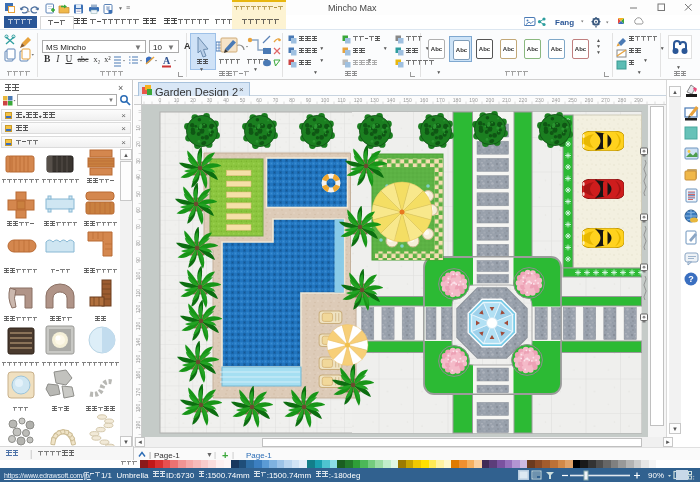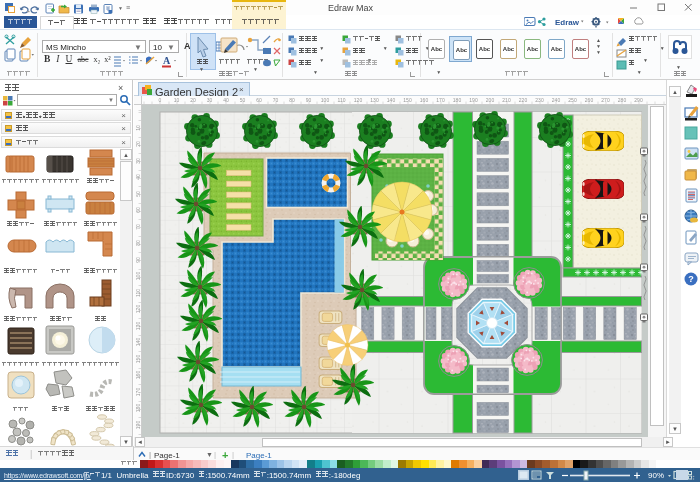--- a/index.html
+++ b/index.html
@@ -42,21 +42,21 @@
         <i class="j dn" style="width:4.6px;height:5.2px;color:#9c7a18;"></i>
         <i class="j dn" style="width:4.6px;height:5.2px;color:#9c7a18;"></i>
         <i class="j dn" style="width:4.6px;height:5.2px;color:#9c7a18;"></i>
         <i class="j dn" style="width:4.6px;height:5.2px;color:#9c7a18;"></i>
         <i class="j dn" style="width:4.6px;height:5.2px;color:#9c7a18;"></i>
         <i class="j dn" style="width:4.6px;height:5.2px;color:#9c7a18;"></i>
         <i class="j dn" style="width:4.6px;height:5.2px;color:#9c7a18;"></i>
         <i class="j dc" style="width:3.5px;height:5.2px;color:#9c7a18;"></i>
         <i class="j dn" style="width:4.6px;height:5.2px;color:#9c7a18;"></i>
       </span></div>
-    <div class="ab" style="left:328px;top:3px;font-size:9px;color:#444">Edraw Max</div>
+    <div class="ab" style="left:328px;top:3px;font-size:9px;color:#444">Mincho Max</div>
     <svg class="ab" style="left:622px;top:3px" width="76" height="9" viewBox="0 0 76 9">
       <path d="M8 5 h7" stroke="#777" stroke-width="1"></path>
       <rect x="36" y="1" width="6.5" height="6.5" fill="none" stroke="#777" stroke-width="1"></rect>
       <path d="M63 1 l6.5 6.5 M69.5 1 l-6.5 6.5" stroke="#777" stroke-width="1"></path>
     </svg>
   </div>
 <div class="ab" style="left:0;top:15px;width:700px;height:13.5px;background:#fff">
     <div class="ab" style="left:232px;top:0;width:54px;height:13.5px;background:#fdf3d2"></div>
     <div class="ab" style="left:4px;top:0.5px;width:33px;height:12.5px;background:#2b5797;color:#fff;text-align:center;padding-top:2.5px"><span class="jr">
         <i class="j dn" style="width:5.3px;height:6.1px;color:#ffffff;"></i>
@@ -111,21 +111,21 @@
       </span></div>
     <svg class="ab" style="left:524px;top:1px" width="100" height="12" viewBox="0 0 100 12">
       <rect x="0" y="1.5" width="11" height="8" rx="1.5" fill="none" stroke="#4a7ab5" stroke-width="1.1"></rect>
       <circle cx="3.5" cy="4.5" r="1" fill="#4a7ab5"></circle>
       <path d="M2 8.5 l3-2.5 2 1.5 2.5-2.5" stroke="#4a7ab5" fill="none"></path>
       <circle cx="20" cy="3" r="1.6" fill="#2e9e9e"></circle>
       <circle cx="20" cy="8.5" r="1.6" fill="#2e9e9e"></circle>
       <circle cx="15.5" cy="5.7" r="1.6" fill="#2e9e9e"></circle>
       <path d="M16 5.5 L20 3 M16 6 L20 8.5" stroke="#2e9e9e" stroke-width=".9"></path>
     </svg>
-    <div class="ab" style="left:555px;top:2.5px;font-size:8px;color:#2b5797;font-weight:bold">Edraw</div>
+    <div class="ab" style="left:555px;top:2.5px;font-size:8px;color:#2b5797;font-weight:bold">Fang</div>
     <svg class="ab" style="left:578px;top:1px" width="120" height="12" viewBox="0 0 120 12">
       <path d="M3 4.5 l2.5 0 -1.25 2 z" fill="#777"></path>
       <circle cx="18" cy="5.7" r="3" fill="none" stroke="#3b5a80" stroke-width="1.8"></circle>
       <circle cx="18" cy="5.7" r="1" fill="#3b5a80"></circle>
       <g stroke="#3b5a80" stroke-width="1.3">
         <path d="M18 1 v1.6 M18 9.8 v1.6 M13.5 5.7 h1.6 M20.9 5.7 h1.6 M14.8 2.5 l1.1 1.1 M20.1 7.8 l1.1 1.1 M21.2 2.5 l-1.1 1.1 M15.9 7.8 l-1.1 1.1"></path>
       </g>
       <path d="M28 5.5 l2.5 0 l-1.25 2 z" fill="#777"></path>
       <path d="M40 2 l3 3 -3 3 z" fill="#e84a3f"></path>
       <path d="M46 8 l-3-3 3-3 z" fill="#3aa83a"></path>

